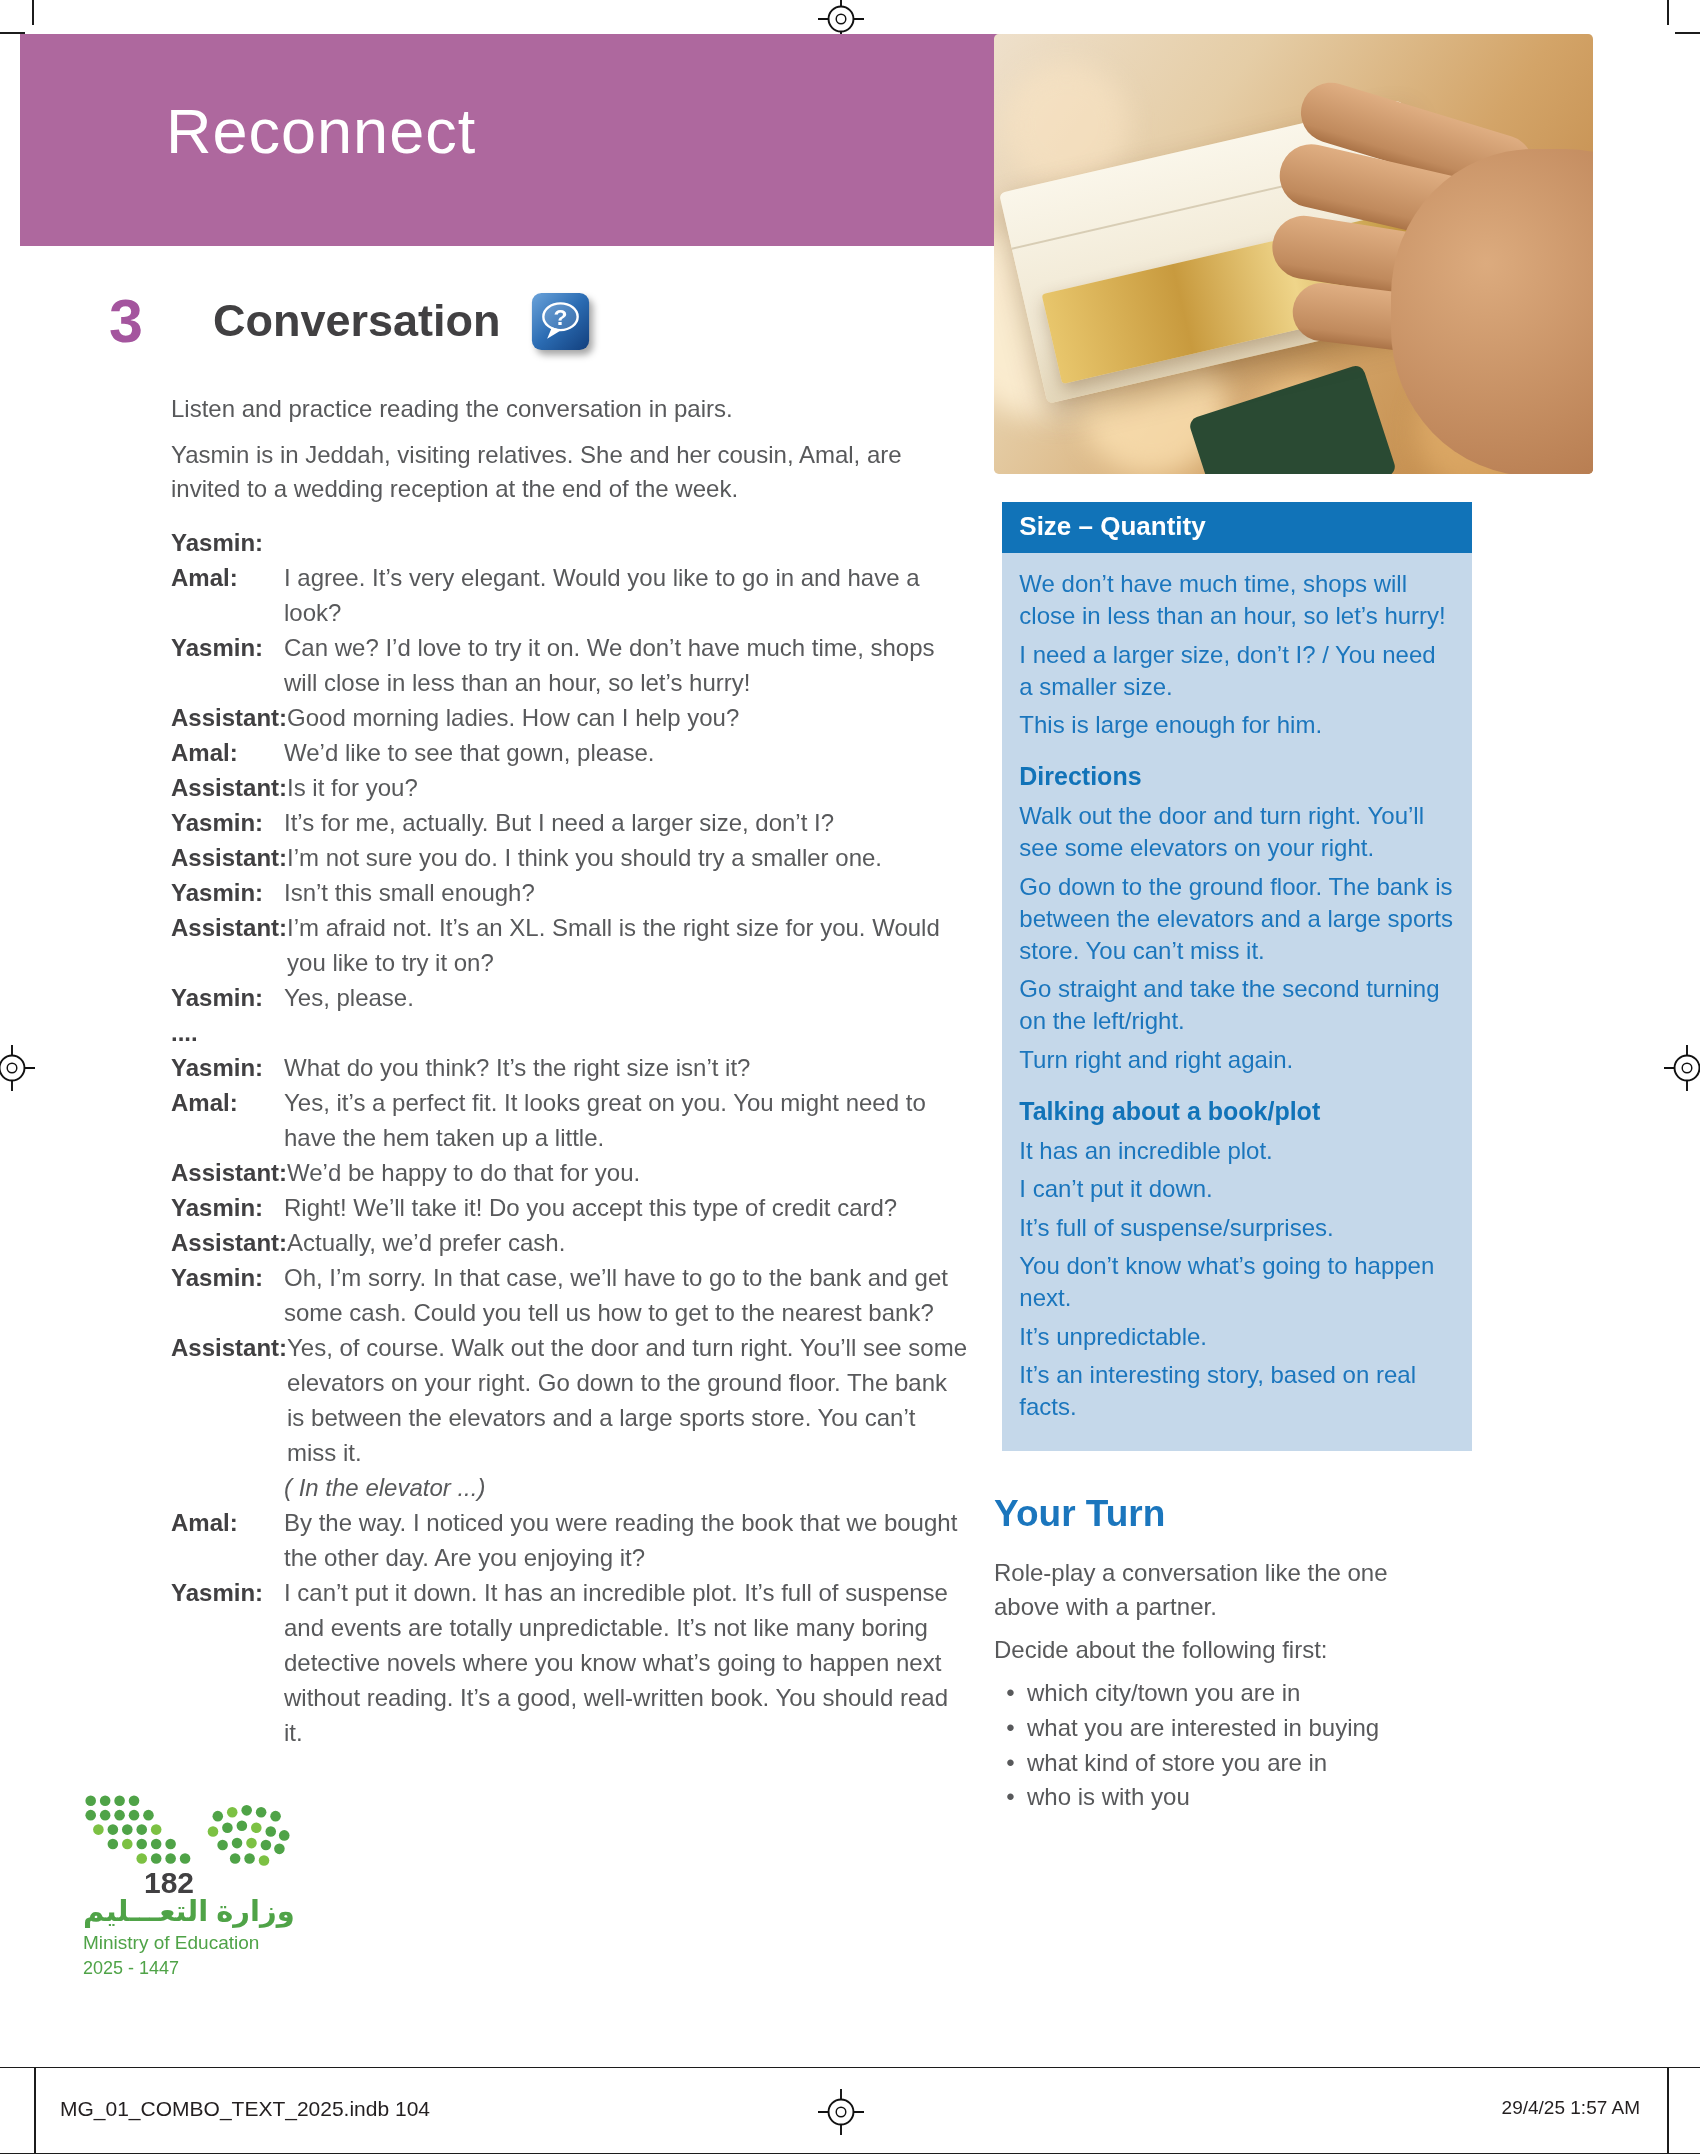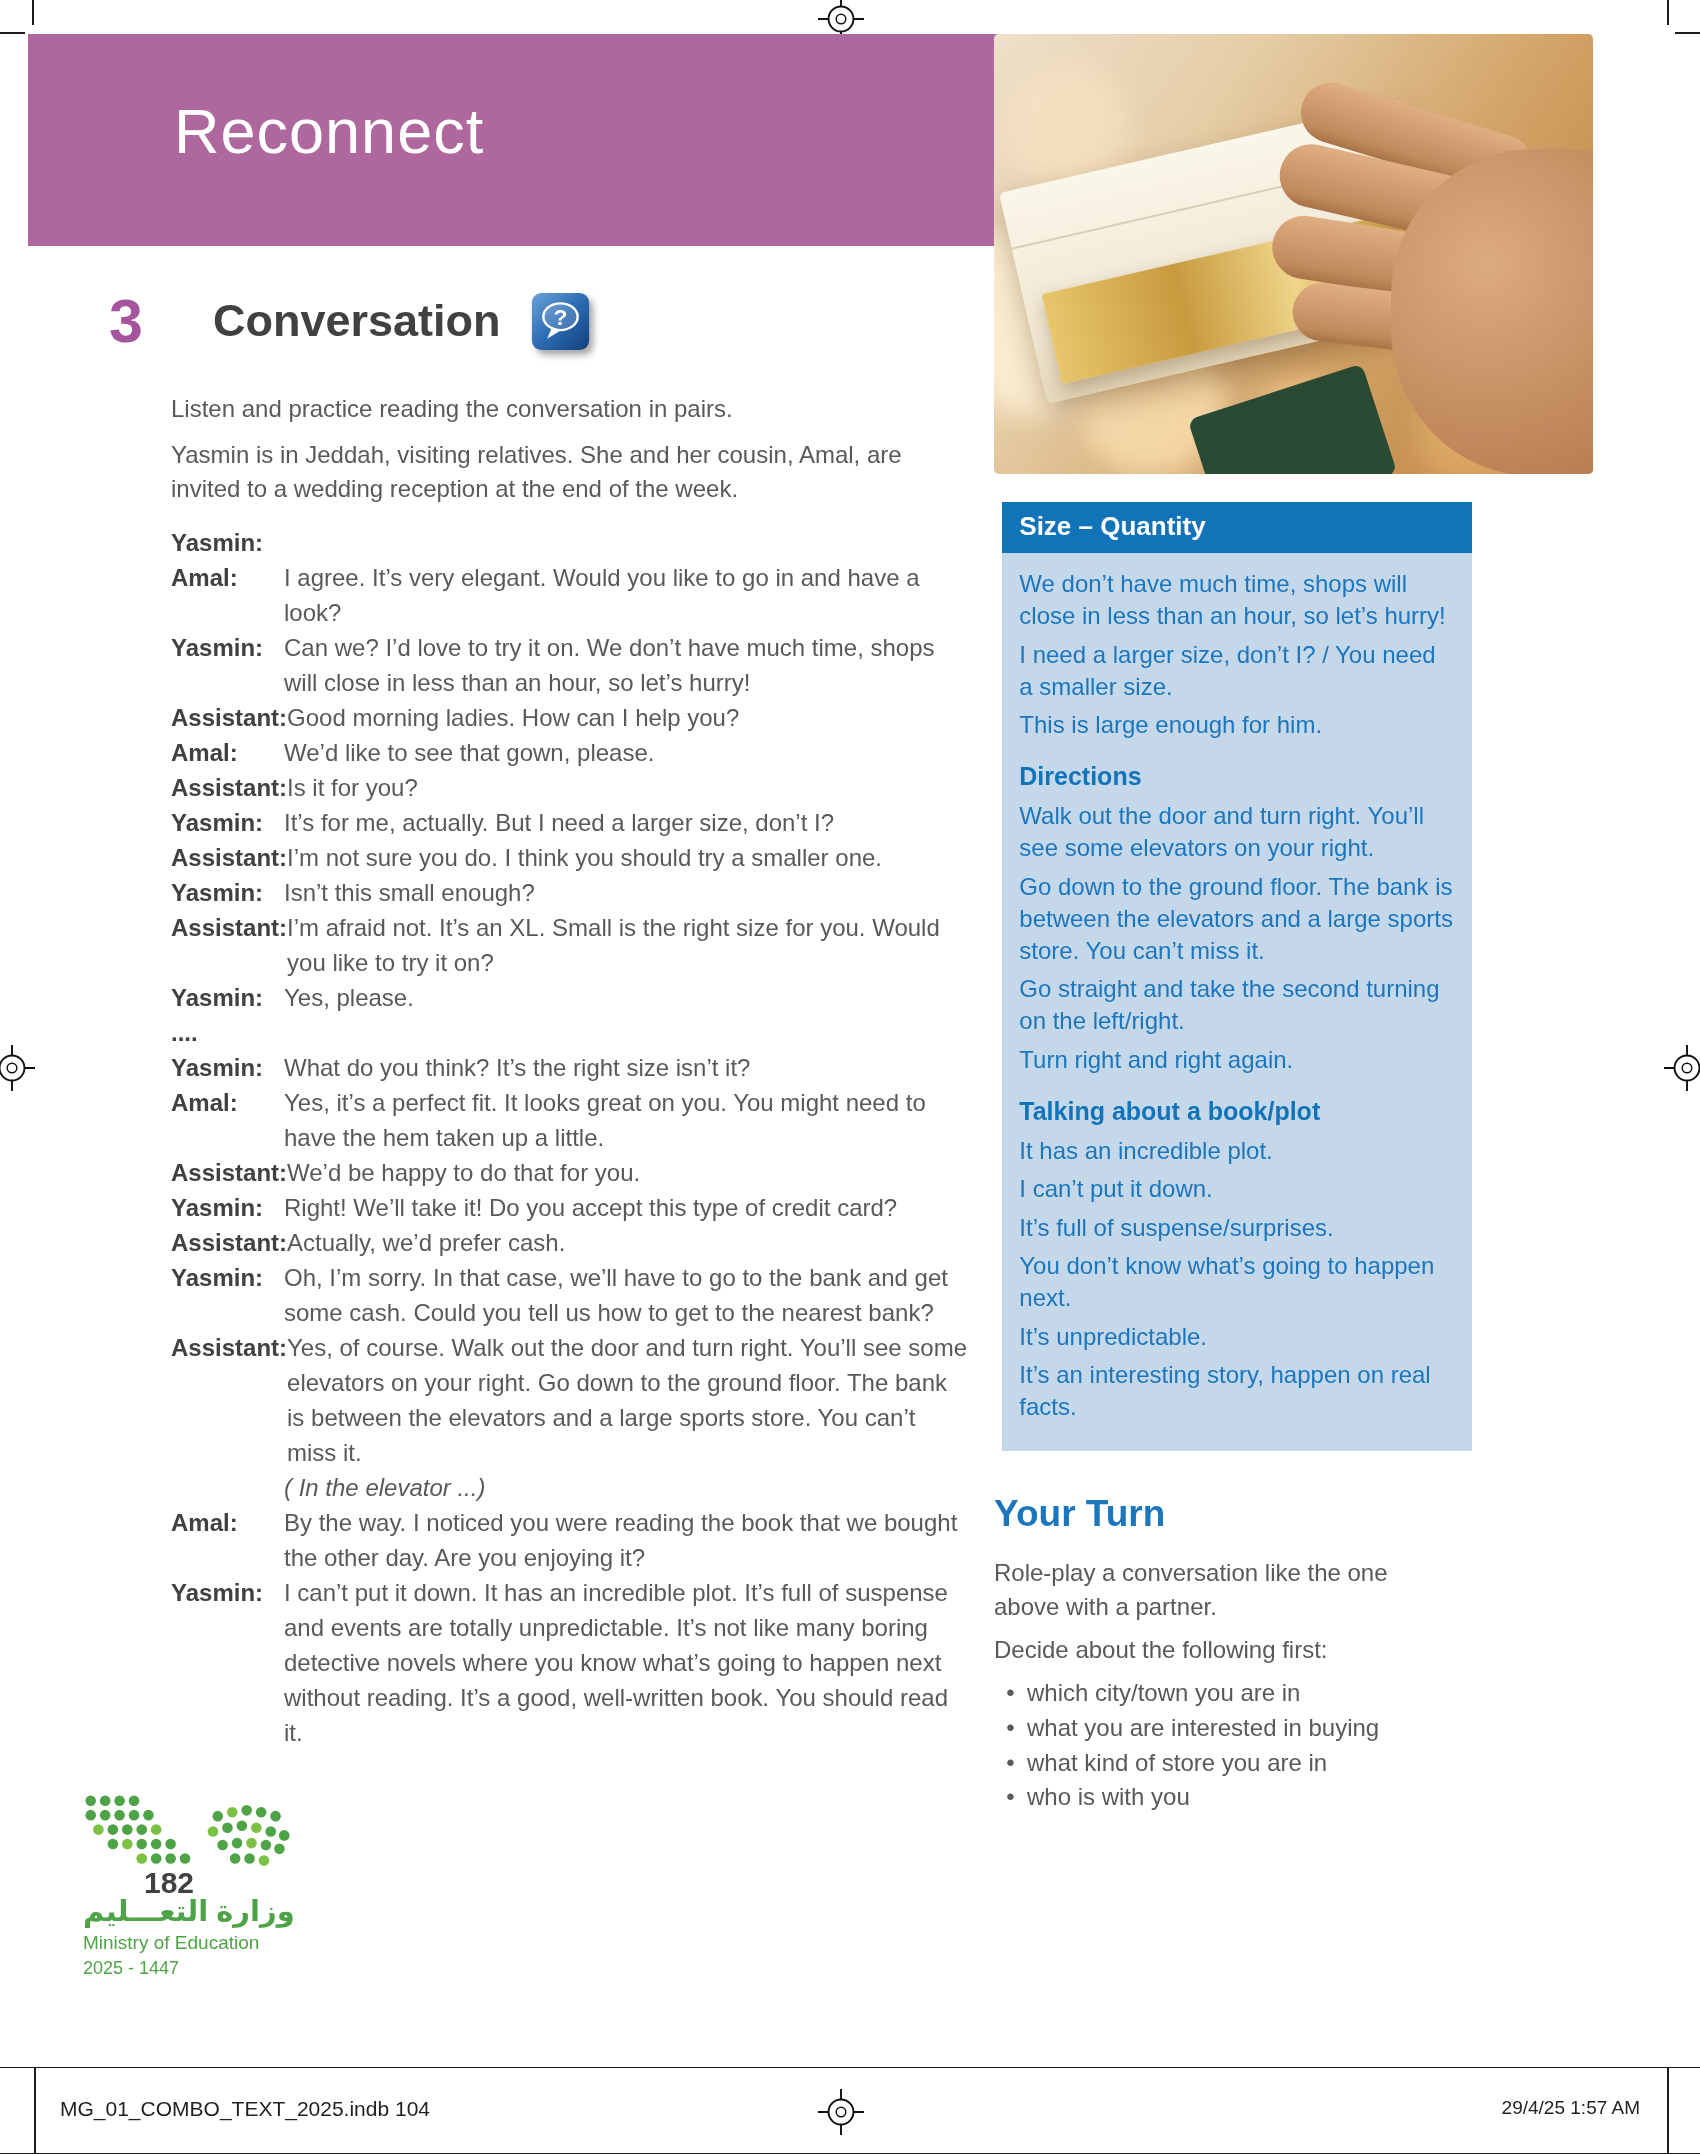--- a/index.html
+++ b/index.html
@@ -5,21 +5,21 @@
 <style>
   * { margin:0; padding:0; box-sizing:border-box; }
   body { background:#ffffff; font-family:"Liberation Sans","DejaVu Sans",sans-serif; }
   .page { position:relative; width:1700px; height:2155px; background:#fff; overflow:hidden; }
 
   
   .trim { position:absolute; background:#1c1c1c; }
   .regmark { position:absolute; width:46px; height:46px; }
 
   
-  .banner { position:absolute; left:28px; top:34px; width:1088px; height:212px;
+  .banner { position:absolute; left:20px; top:34px; width:1088px; height:212px;
             background:var(--banner-purple,#ae689e); }
   .banner h1 { position:absolute; left:146px; top:61px; color:#fff; font-size:63px;
                font-weight:500; letter-spacing:1px; }
 
   
   .photo { position:absolute; left:994px; top:34px; width:599px; height:440px;
            border-radius:4.8px; overflow:hidden;
            background:linear-gradient(125deg,#eee0cb 0%,#e5cda6 30%,#d3a468 62%,#b87c3a 100%); }
   .bokeh { position:absolute; border-radius:50%; filter:blur(13.4px); }
   .b1 { left:-48px; top:183px; width:202px; height:202px; background:rgba(255,242,216,.8); }
@@ -284,21 +284,21 @@
           <p>Walk out the door and turn right. You’ll see some elevators on your right.</p>
           <p>Go down to the ground floor. The bank is between the elevators and a large sports store. You can’t miss it.</p>
           <p>Go straight and take the second turning on the left/right.</p>
           <p>Turn right and right again.</p>
           <h4>Talking about a book/plot</h4>
           <p>It has an incredible plot.</p>
           <p>I can’t put it down.</p>
           <p>It’s full of suspense/surprises.</p>
           <p>You don’t know what’s going to happen next.</p>
           <p>It’s unpredictable.</p>
-          <p>It’s an interesting story, happen on real facts.</p>
+          <p>It’s an interesting story, based on real facts.</p>
         </div>
     </aside>
 
     <section class="your-turn">
       <h2>Your Turn</h2>
       <p>Role-play a conversation like the one above with a partner.</p>
       <p>Decide about the following first:</p>
       <ul>
           <li>
             <span class="marker">•</span>

